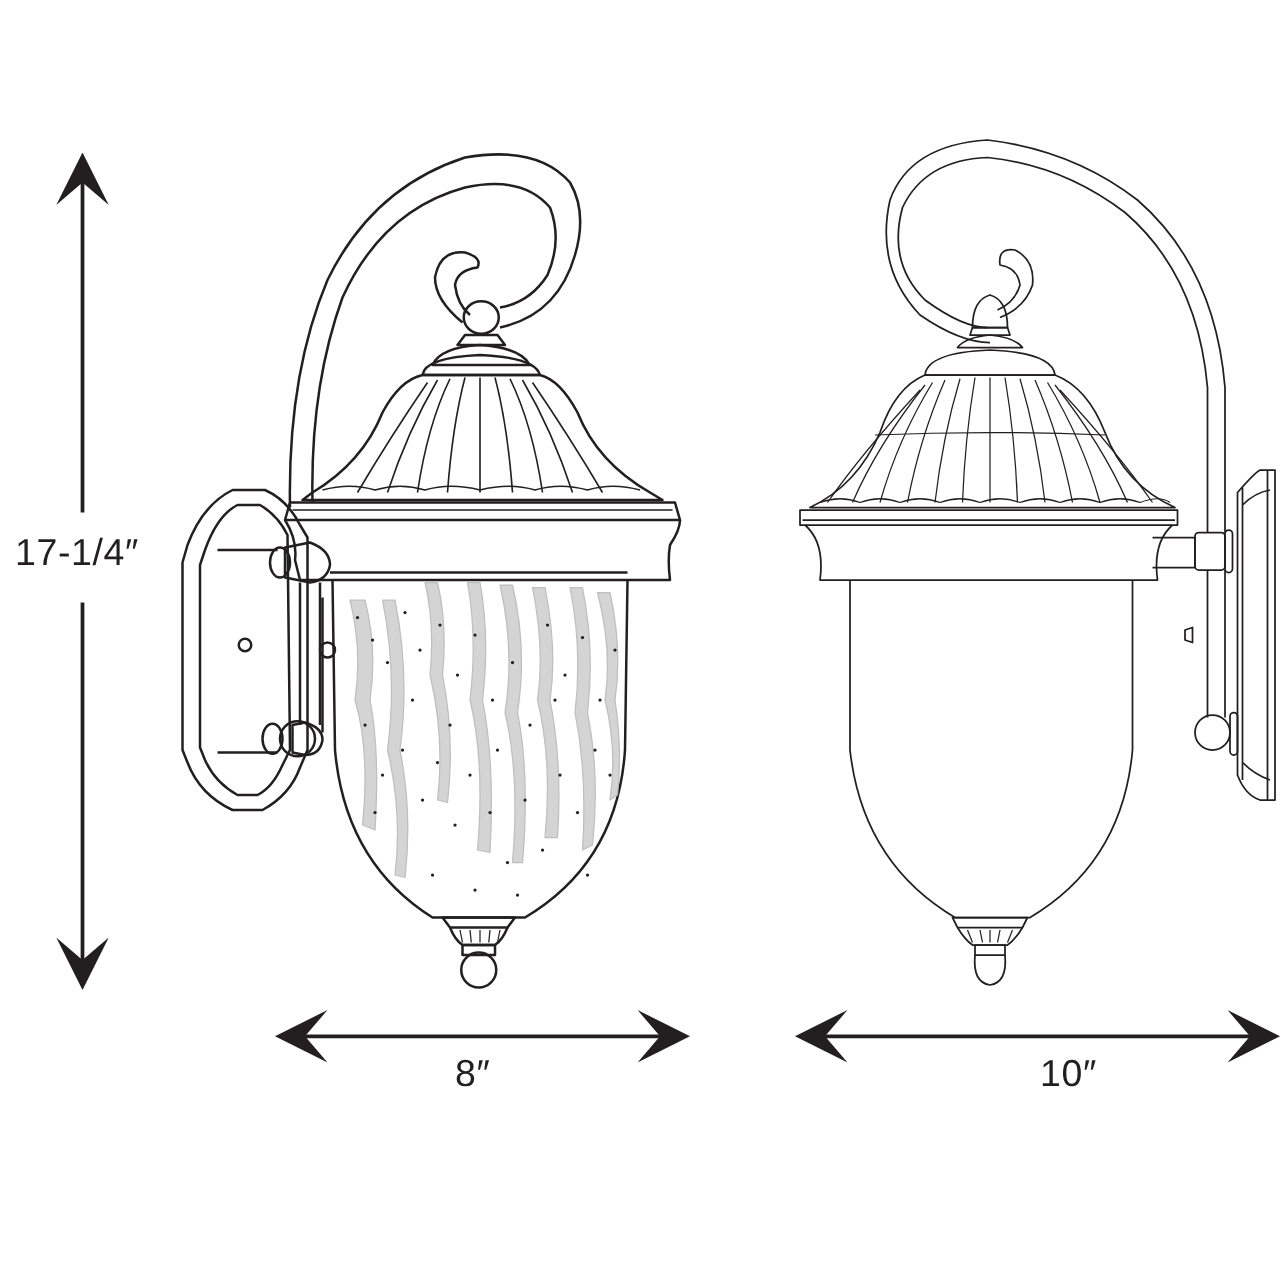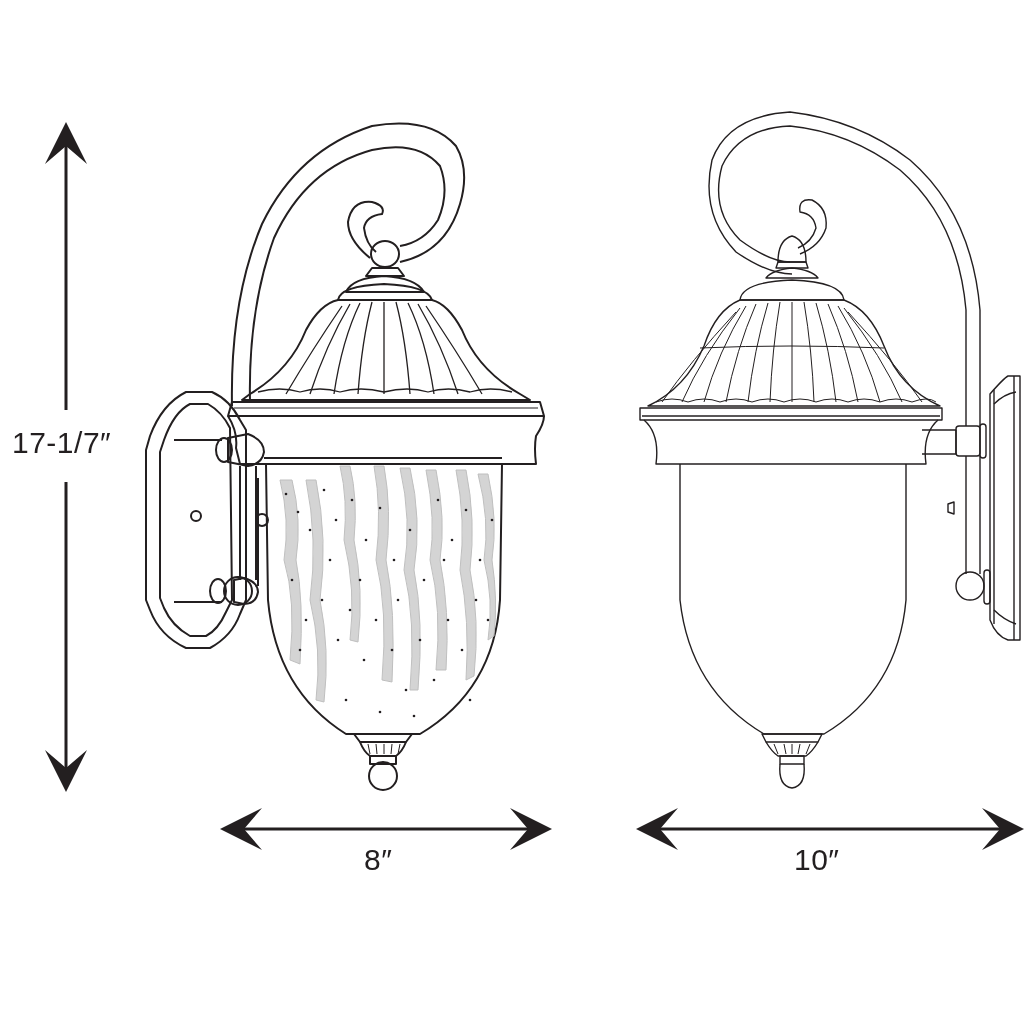--- a/index.html
+++ b/index.html
@@ -1,21 +1,21 @@
 <!DOCTYPE html>
 <html><head>
 <meta charset="utf-8">
 <style>
   html, body { margin: 0; padding: 0; background: #ffffff; }
   body { width: 1024px; height: 1024px; position: relative; overflow: hidden; font-family: "Liberation Sans", "DejaVu Sans", sans-serif; }
   svg { position: absolute; left: 0; top: 0; }
   .dim-label { position: absolute; color: #231f20; font-size: 30px; font-weight: 400; letter-spacing: 0.5px; white-space: nowrap; }
   #lbl-height { left: 12px; top: 426px; }
   #lbl-front-width { left: 364px; top: 843px; }
-  #lbl-side-width { left: 794px; top: 843px; }
+  #lbl-side-width { left: 832px; top: 843px; }
 </style>
 </head>
 <body>
 
 <svg width="1024" height="1024" viewBox="0 0 1024 1024" xmlns="http://www.w3.org/2000/svg">
   <defs>
     <marker id="arrowStart" markerWidth="14" markerHeight="14" refX="2" refY="7" orient="auto">
       <path d="M14,0 L0,7 L14,14 L8,7 Z" fill="#231f20"></path>
     </marker>
     <marker id="arrowEnd" markerWidth="14" markerHeight="14" refX="12" refY="7" orient="auto">
@@ -220,15 +220,15 @@
       <rect x="984" y="570" width="6" height="34" rx="3"></rect>
       <path d="M990,394 Q1004,378 1008,376 L1020,376 L1020,640 L1008,640 Q996,636 990,620 Z"></path>
       <line x1="994" y1="390" x2="994" y2="624"></line>
       <path d="M994,404 Q1004,394 1016,392 M994,610 Q1004,620 1016,624"></path>
       <line x1="1014" y1="376" x2="1014" y2="640"></line>
       <path d="M948,504 L954,502 L954,514 L948,512 Z"></path>
     </g>
   </g>
 </svg>
 
-<div id="lbl-height" class="dim-label">17-1/7″</div>
+<div id="lbl-height" class="dim-label">17-1/4″</div>
 <div id="lbl-front-width" class="dim-label">8″</div>
 <div id="lbl-side-width" class="dim-label">10″</div>
 
 </body></html>

